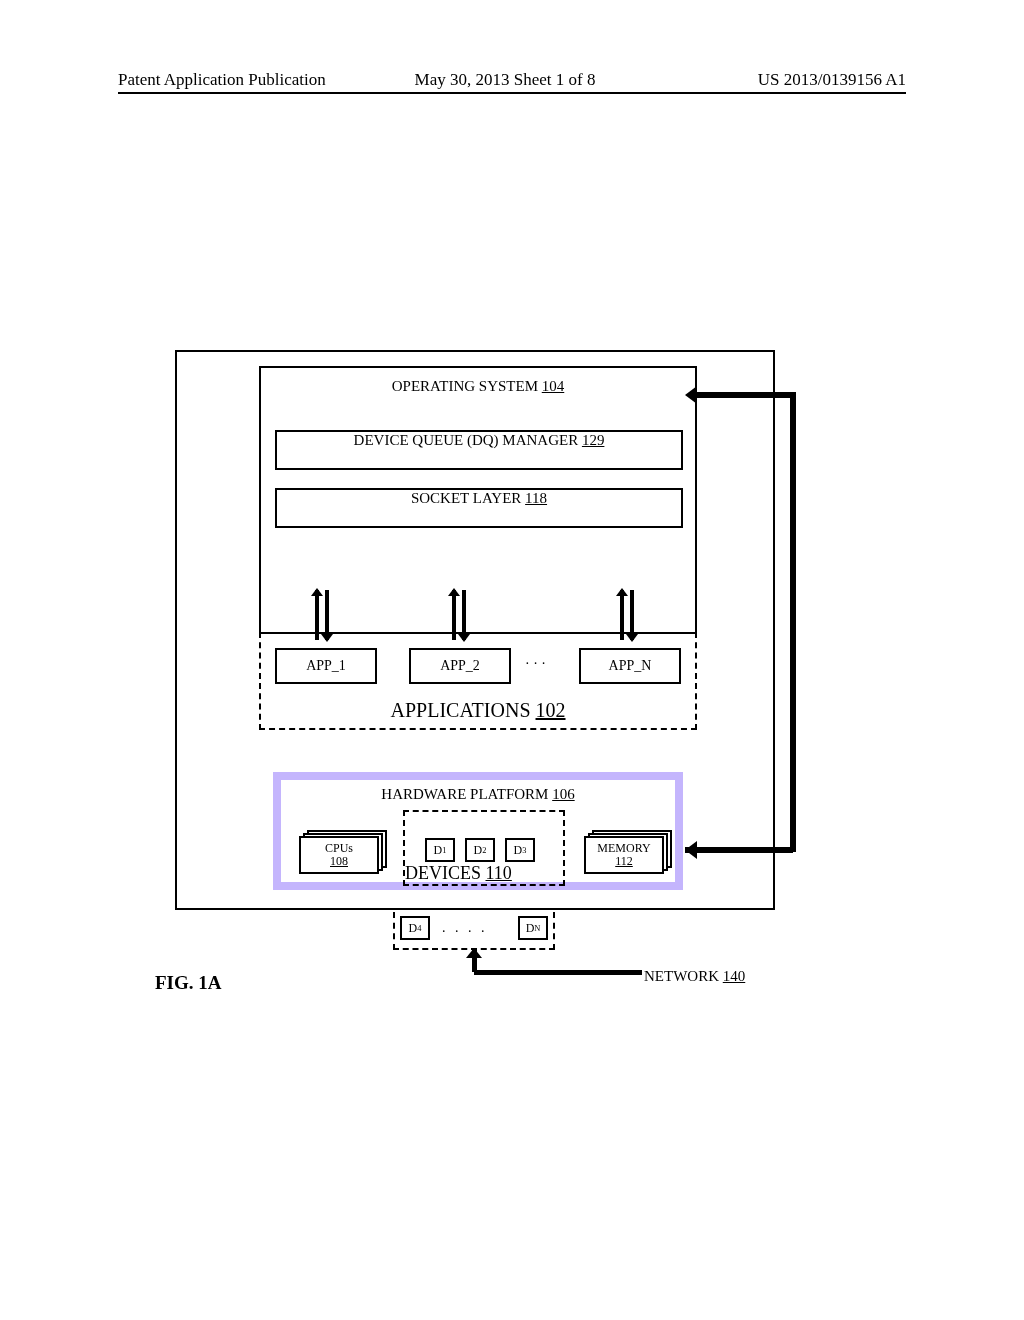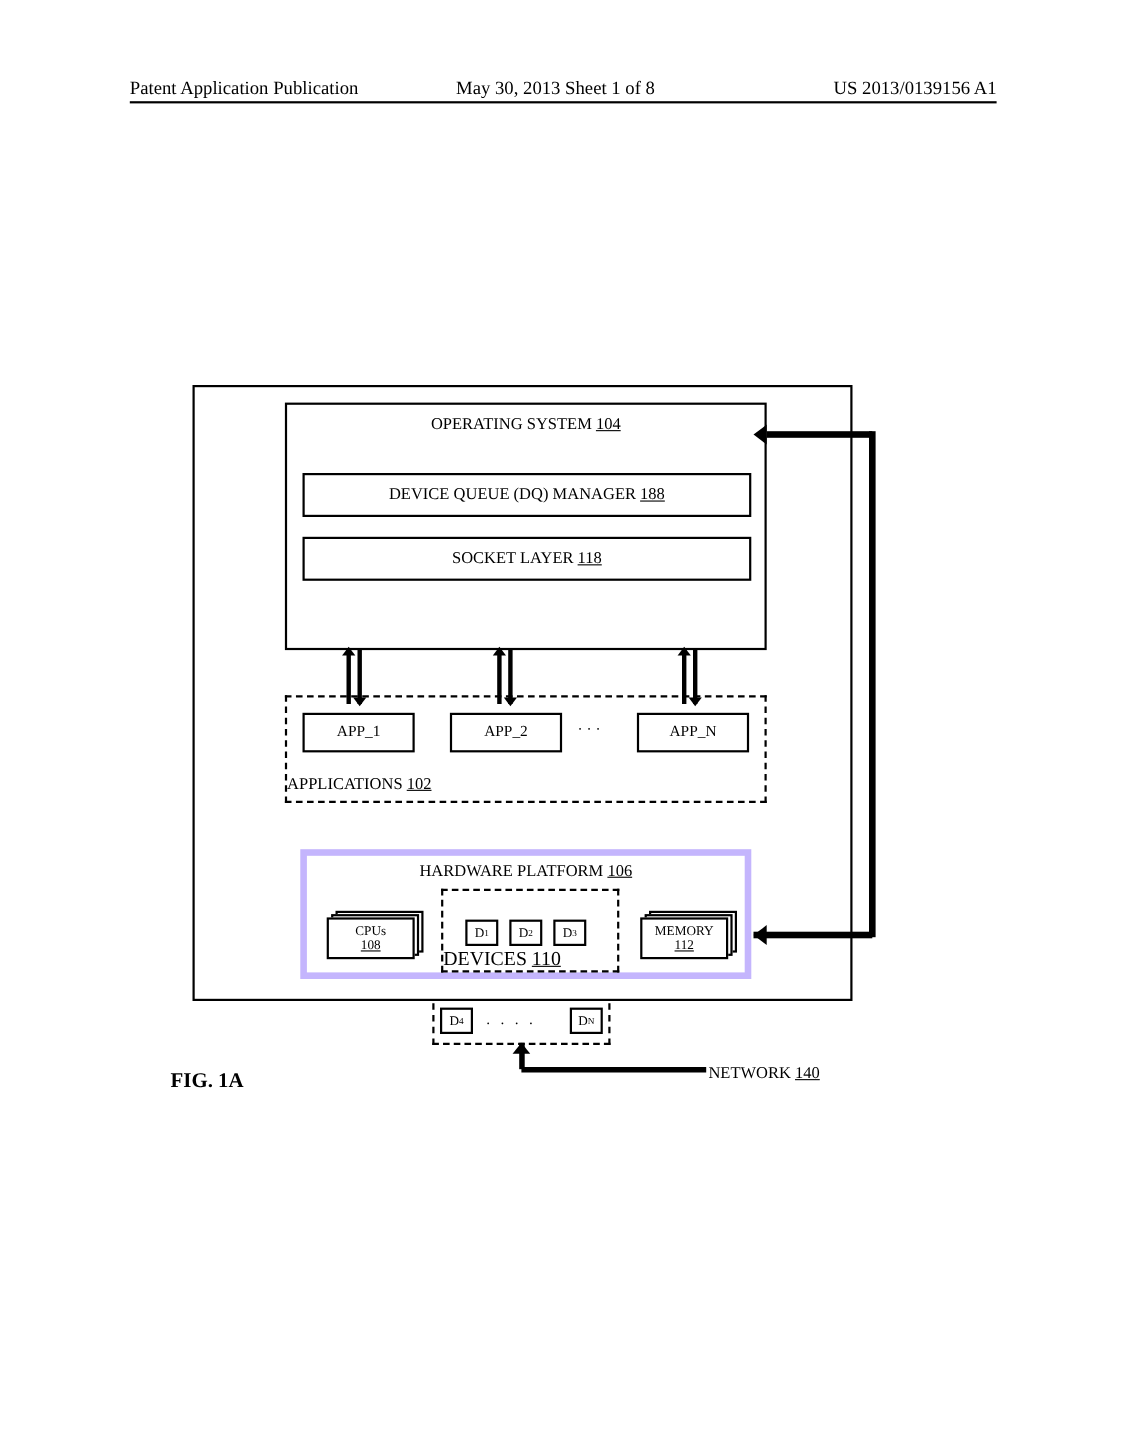--- a/index.html
+++ b/index.html
@@ -61,36 +61,35 @@
     left: 175px;
     width: 600px;
     height: 560px;
     border: 2px solid #000;
   }
   .os-box {
     position: absolute;
     top: 14px;
     left: 82px;
     width: 438px;
-    height: 225px;
+    height: 268px;
     border: 2px solid #000;
     text-align: center;
   }
   .os-title {
     margin-top: 10px;
     font-size: 15px;
   }
   .inner-wide {
     position: absolute;
     left: 14px;
     width: 408px;
     height: 40px;
     border: 2px solid #000;
     display: flex;
-    align-items: center;
     justify-content: center;
     font-size: 15px;
   }
   .dq-box { top: 62px; }
   .sock-box { top: 120px; }
 
   .apps-dashed {
     position: absolute;
     top: 280px;
     left: 82px;
@@ -116,30 +115,31 @@
     position: absolute;
     top: 22px;
     left: 264px;
     font-size: 14px;
   }
   .apps-label {
     position: absolute;
     bottom: 6px;
     left: 0;
     width: 100%;
-    font-size: 15px;
+    text-align: center;
+    font-size: 20px;
   }
 
   .hw-box {
     position: absolute;
     top: 420px;
     left: 96px;
     width: 410px;
     height: 118px;
-    border: 6px solid #c4b5fd;
+    border: 8px solid #c4b5fd;
   }
   .hw-title {
     position: absolute;
     top: 6px;
     left: 0;
     width: 100%;
     text-align: center;
     font-size: 15px;
   }
   .stack {
@@ -351,21 +351,21 @@
 
 
   <div class="outer-box">
     <div class="os-box">
       <div class="os-title">
         <span>OPERATING SYSTEM</span>
         <span class="u">104</span>
       </div>
       <div class="inner-wide dq-box">
         <span>DEVICE QUEUE (DQ) MANAGER</span>&nbsp;
-        <span class="u">188</span>
+        <span class="u">129</span>
       </div>
       <div class="inner-wide sock-box">
         <span>SOCKET LAYER</span>&nbsp;
         <span class="u">118</span>
       </div>
     </div>
 
     <div class="apps-dashed">
       <div class="app-box app1">APP_1</div>
       <div class="app-box app2">APP_2</div>

